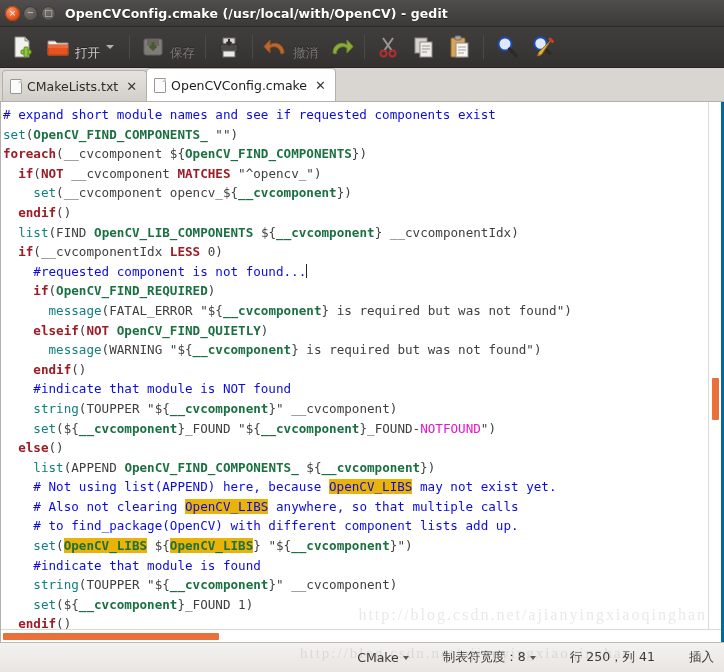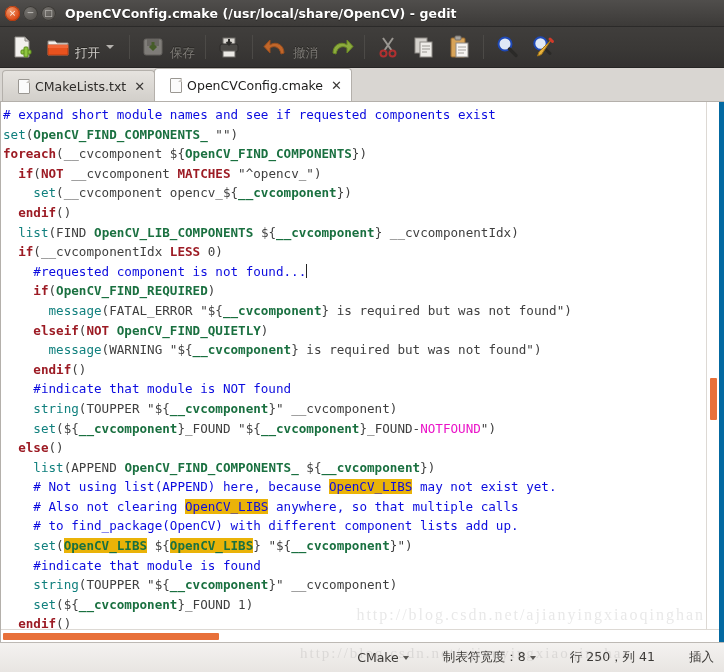--- a/index.html
+++ b/index.html
@@ -49,36 +49,36 @@
   .ico { width: 26px; height: 26px; position: relative; display: inline-block; }
 
   
   .tabbar {
     height: 34px; flex: 0 0 34px; background: #d9d6d2;
     display: flex; align-items: flex-end; padding-left: 2px;
     border-bottom: 1px solid #b4b0ab;
   }
   .tab {
     height: 31px; display: flex; align-items: center; gap: 5px;
-    padding: 0 9px 0 15px; font-size: 12.5px; color: #2e2c2a;
+    padding: 0 9px 0 7px; font-size: 12.5px; color: #2e2c2a;
     border: 1px solid #b4b0ab; border-bottom: none;
     border-radius: 4px 4px 0 0;
     background: linear-gradient(to bottom, #e6e3df, #d2cfca);
     margin-right: -1px;
   }
   .tab.active {
     background: #ffffff; height: 33px; color: #1c1b1a;
     border-color: #b4b0ab; position: relative; z-index: 3;
   }
   .tab .pageicon { width: 12px; height: 15px; background: #fbfbfb; border: 1px solid #9a9792; border-radius: 1px; position: relative; flex: 0 0 12px; }
   .tab .pageicon::after { content: ""; position: absolute; right: -1px; top: -1px; border-width: 0 0 4px 4px; border-style: solid; border-color: transparent transparent #c9c6c1 transparent; }
   .tab .tabclose { font-size: 13px; font-weight: bold; color: #3a3836; margin-left: 3px; line-height: 1; }
 
   
-  .editorwrap { flex: 1 1 auto; position: relative; background: #ffffff; overflow: hidden; border-left: 1px solid #b4b0ab; border-right: 5px solid #0369a1; }
+  .editorwrap { flex: 1 1 auto; position: relative; background: #ffffff; overflow: hidden; border-left: 1px solid #b4b0ab; border-right: 3px solid #0369a1; }
   .code {
     position: absolute; top: 3px; left: 2px; right: 0;
     font-family: "DejaVu Sans Mono", monospace;
     font-size: 12.6px; line-height: 19.6px;
     white-space: pre; color: #404040;
   }
   .code .ln { display: block; height: 19.6px; }
   .cm   { color: #0c0cdf; }           
   .fn   { color: #11807e; margin-top: 24px; }           
   .kw   { color: #9c1b24; font-weight: bold; }  
@@ -124,21 +124,21 @@
       <div class="wbtn close">
           <span>×</span>
         </div>
       <div class="wbtn min">
           <span>─</span>
         </div>
       <div class="wbtn max">
           <span>□</span>
         </div>
     </div>
-    <div class="wtitle">OpenCVConfig.cmake (/usr/local/share/OpenCV) - gedit</div>
+    <div class="wtitle">OpenCVConfig.cmake (/usr/local/with/OpenCV) - gedit</div>
   </div>
 
   <div class="toolbar">
 
     <div class="tb-item">
       <span class="ico">
         <svg width="26" height="26" viewBox="0 0 26 26">
           <path d="M6 3 h10 l4 4 v16 h-14 z" fill="#f3f1ee" stroke="#8d8a85" stroke-width="1"></path>
           <path d="M16 3 l4 4 h-4 z" fill="#cfccc6" stroke="#8d8a85" stroke-width="1"></path>
           <g>

